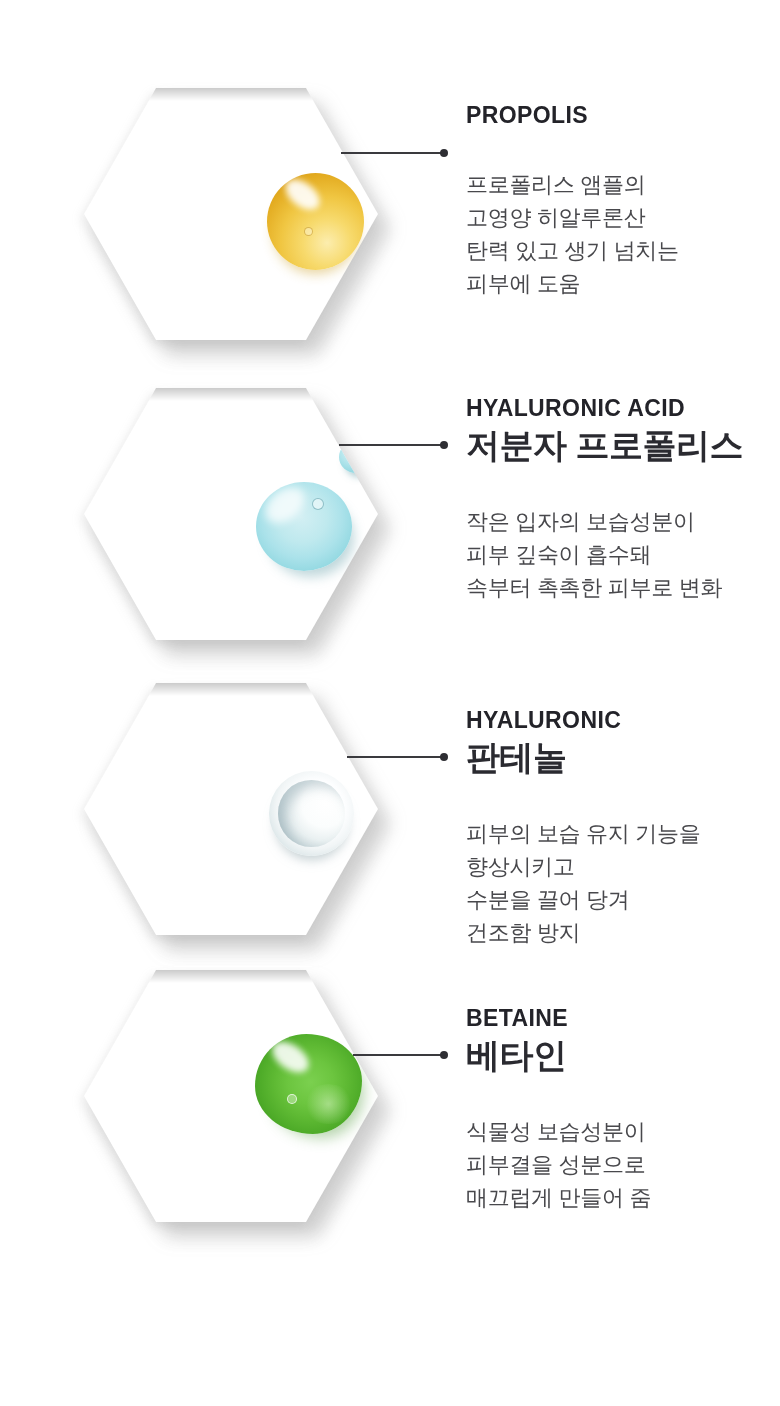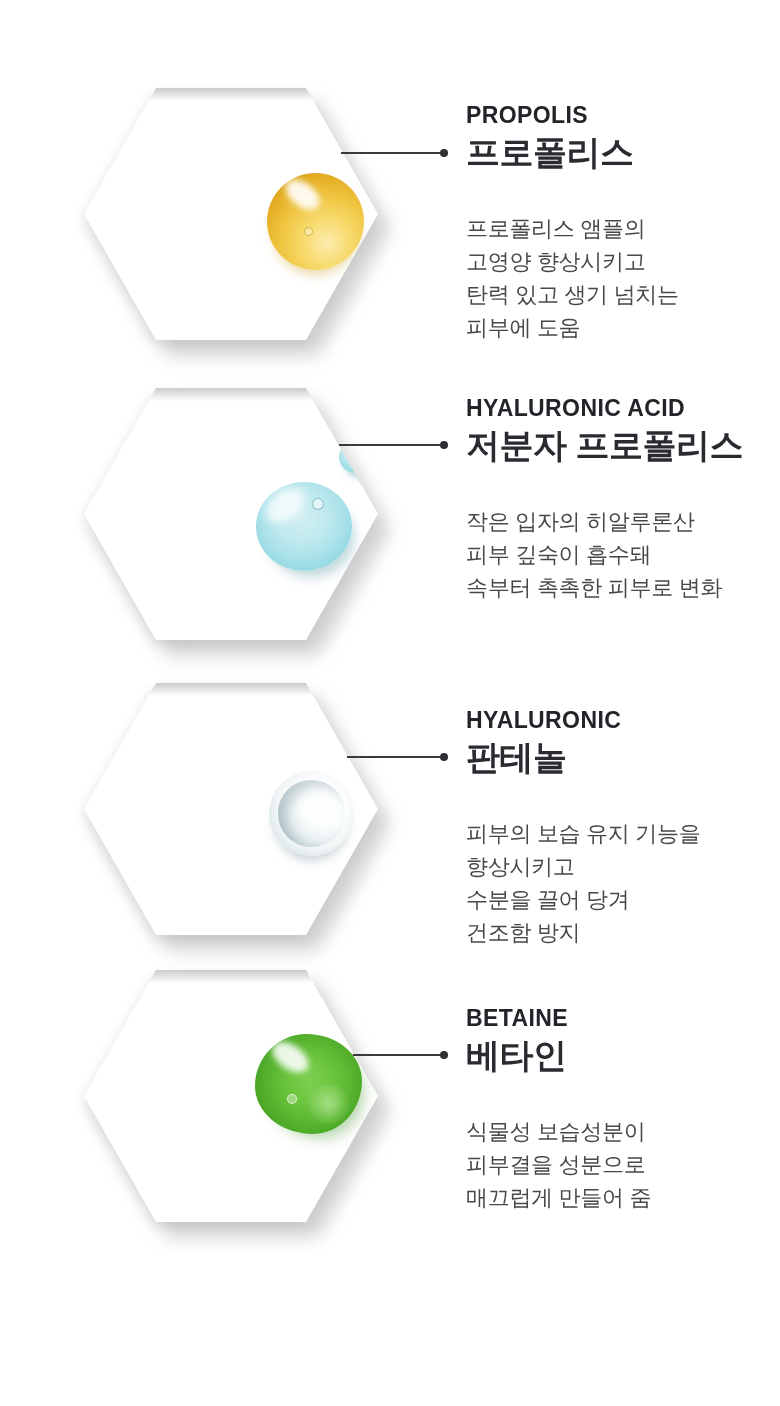--- a/index.html
+++ b/index.html
@@ -144,23 +144,22 @@
           <span class="gloss"></span>
           <span class="bubble"></span>
         </div>
       </div>
     </div>
     <div class="leader">
       <span class="end-dot"></span>
     </div>
     <div class="text-block">
       <h3 class="en-name">PROPOLIS</h3>
-      <h2 class="kr-name">프로폴리스</h2>
       <p class="desc">프로폴리스 앰플의
-고영양 향상시키고
+고영양 히알루론산
 탄력 있고 생기 넘치는
 피부에 도움</p>
     </div>
   </section>
 
   <section class="ingredient sec2">
     <div class="hex-tile">
       <div class="hex-face">
         <div class="droplet drop-blue-lg">
           <span class="gloss"></span>
@@ -170,21 +169,21 @@
           <span class="gloss"></span>
         </div>
       </div>
     </div>
     <div class="leader">
       <span class="end-dot"></span>
     </div>
     <div class="text-block">
       <h3 class="en-name">HYALURONIC ACID</h3>
       <h2 class="kr-name">저분자 프로폴리스</h2>
-      <p class="desc">작은 입자의 히알루론산
+      <p class="desc">작은 입자의 보습성분이
 피부 깊숙이 흡수돼
 속부터 촉촉한 피부로 변화</p>
     </div>
   </section>
 
   <section class="ingredient sec3">
     <div class="hex-tile">
       <div class="hex-face">
         <div class="droplet drop-white">
           <span class="inner"></span>

